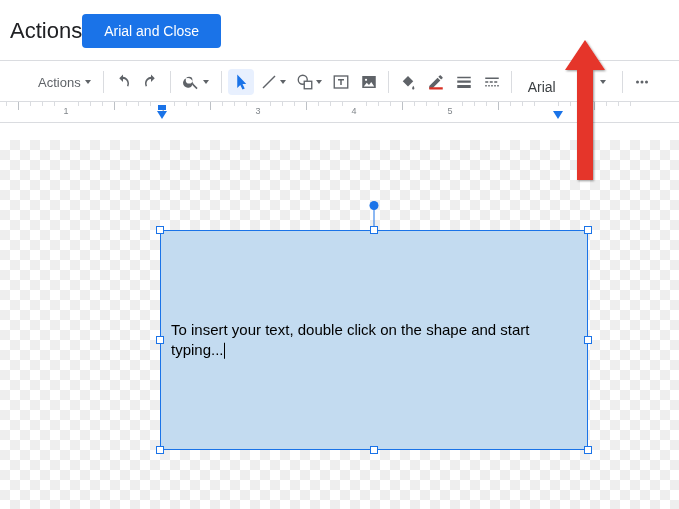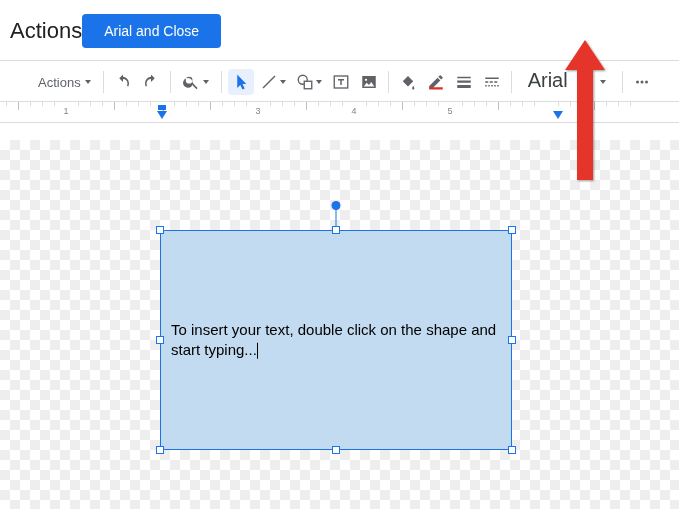--- a/index.html
+++ b/index.html
@@ -75,22 +75,22 @@
   }
   .tb-btn.active{background:#e8f0fe;color:var(--g-blue);}
   .tb-btn svg{width:18px;height:18px;display:block;}
   .tb-sep{width:1px;height:22px;background:var(--g-border);margin:0 4px;}
   .tb-text{
     font-size:13px;color:var(--g-light);padding:0 6px;
     display:flex;align-items:center;gap:4px;height:26px;cursor:pointer;border-radius:4px;
   }
   .caret{width:0;height:0;border-left:3px solid transparent;border-right:3px solid transparent;border-top:4px solid #5f6368;}
   .font-box{
-    border:none;font-size:20px;color:var(--g-text);
-    padding:0 18px 0 10px;height:26px;display:flex;align-items:flex-start;cursor:pointer;
+    border:none;font-size:14px;color:var(--g-text);
+    padding:0 18px 0 10px;height:26px;display:flex;align-items:flex-end;cursor:pointer;
     min-width:70px;
   }
 
   
   .ruler{
     height:22px;
     border-top:1px solid var(--g-border);
     border-bottom:1px solid var(--g-border);
     position:relative;
     font-size:9px;
@@ -121,21 +121,21 @@
       linear-gradient(-45deg,#eee 25%,transparent 25%),
       linear-gradient(45deg,transparent 75%,#eee 75%),
       linear-gradient(-45deg,transparent 75%,#eee 75%);
     background-size:20px 20px;
     background-position:0 0,0 10px,10px -10px,-10px 0px;
   }
 
   
   .shape{
     position:absolute;
-    left:160px;top:90px;width:352px;height:220px;
+    left:160px;top:90px;width:428px;height:220px;
     background:var(--shape-fill);
     border:1.5px solid var(--sel-blue);
   }
   .shape-text{
     position:absolute;left:10px;right:10px;top:50%;transform:translateY(-50%);
     font-size:15px;color:#000;line-height:1.35;
   }
   .text-cursor{
     display:inline-block;width:1px;height:16px;background:#000;vertical-align:middle;
     animation:blink 1s steps(1) infinite;

